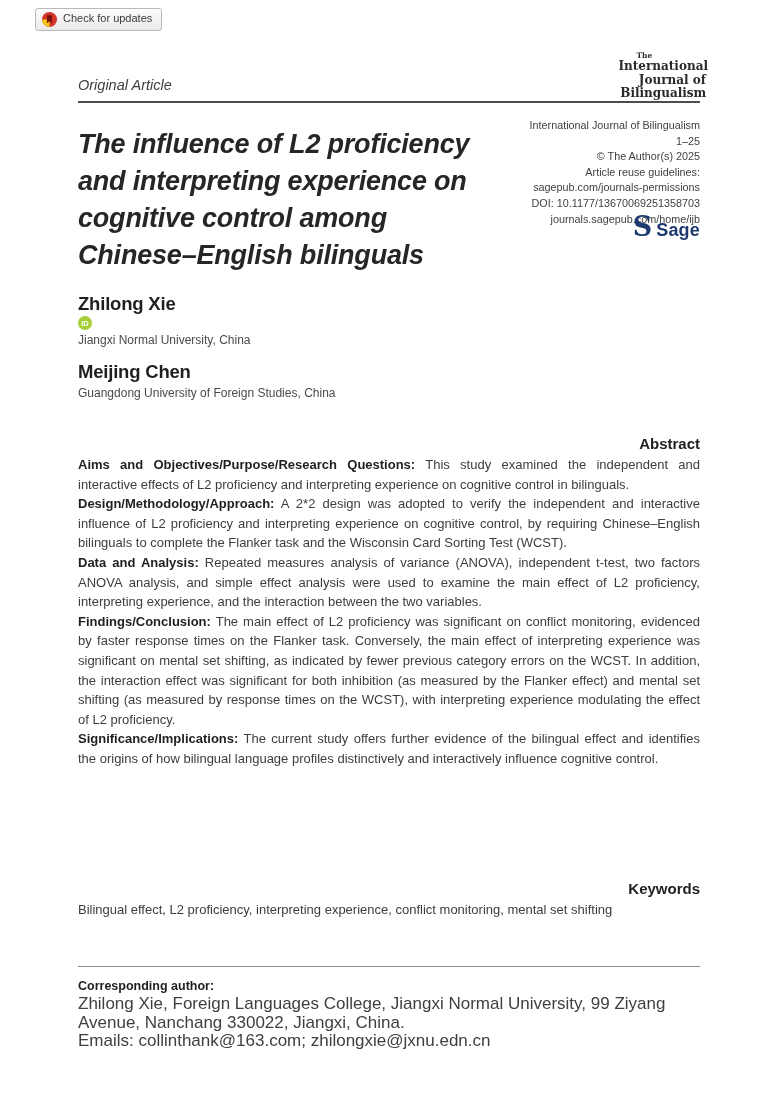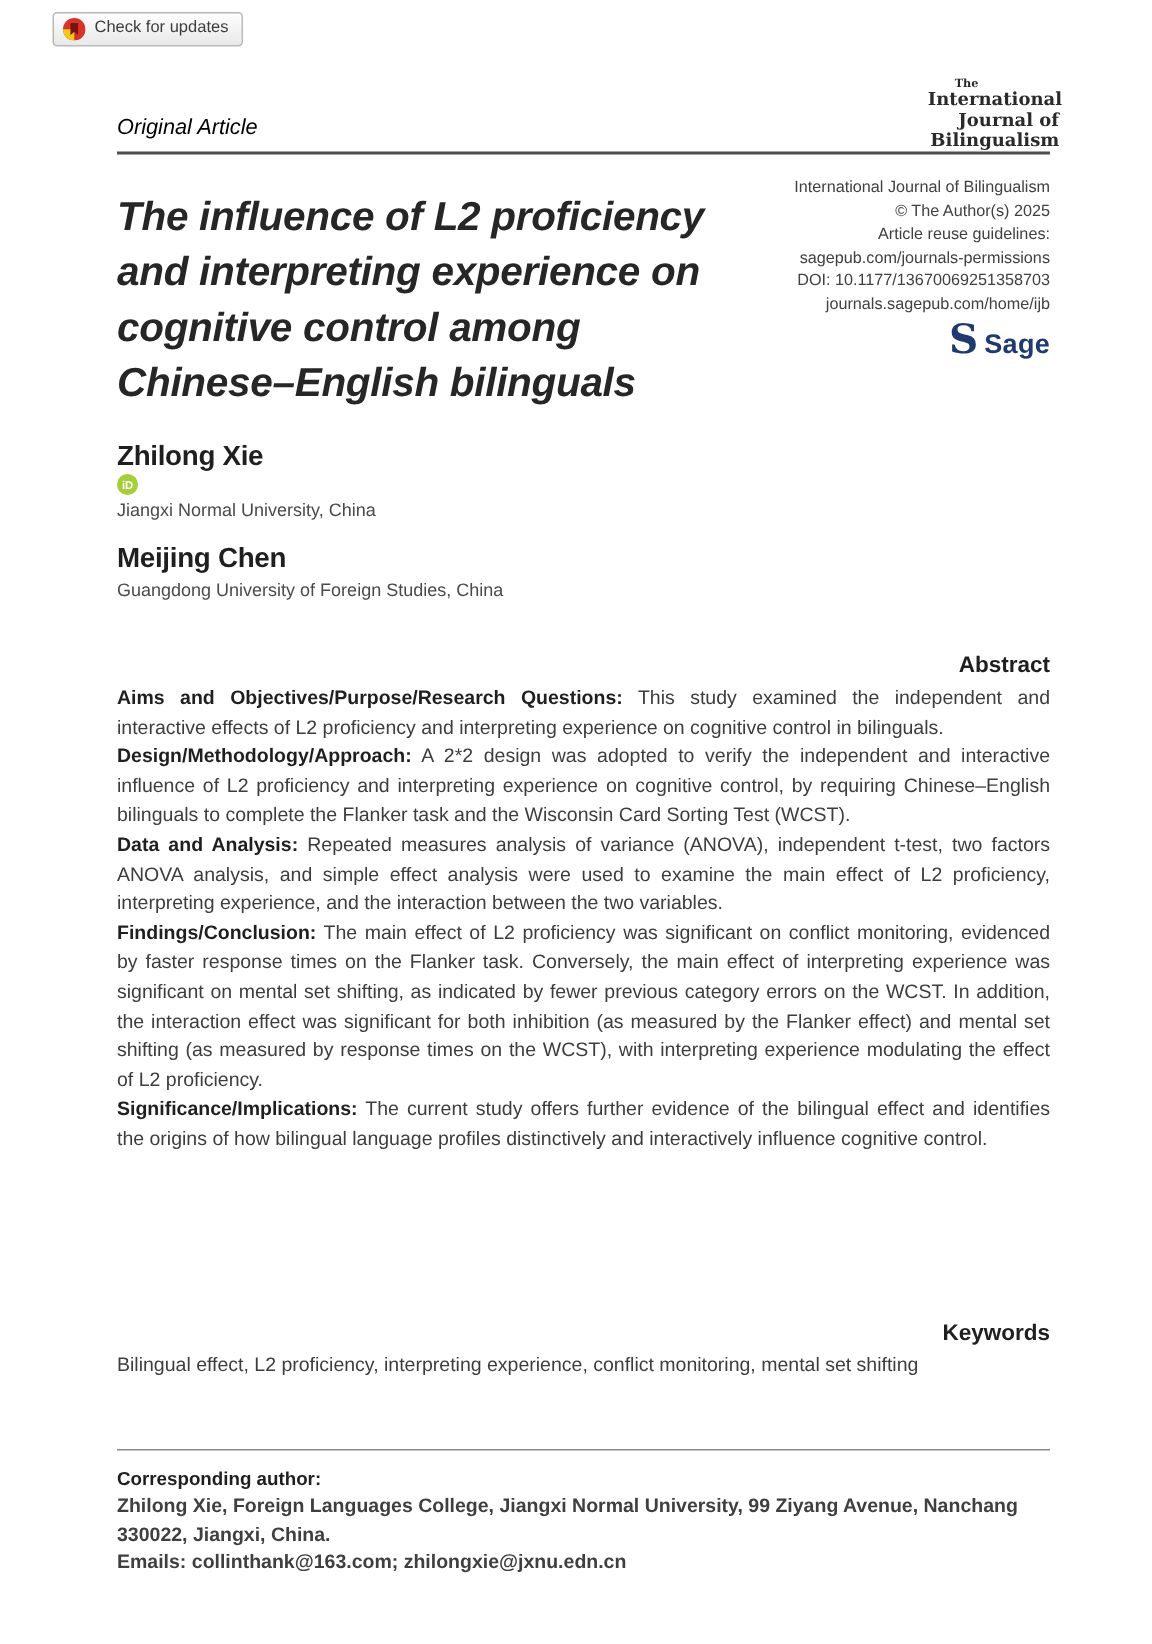--- a/index.html
+++ b/index.html
@@ -21,21 +21,21 @@
     border: 1px solid #b9b9b9; border-radius: 3px;
     padding: 3px 9px 3px 6px;
     font-size: 11px; color: #3c3c3c;
     cursor: pointer;
   }
   .badge svg { display: block; }
 
   
   .article-type {
     position: absolute; top: 77px; left: 78px;
-    font-style: italic; font-size: 14.5px; color: #000000;
+    font-style: italic; font-size: 14.5px; color: #404040;
   }
   .jlogo {
     position: absolute; top: 52px; right: 60px;
     font-family: "DejaVu Serif", serif; font-weight: bold;
     font-size: 12px; line-height: 13.5px; color: #2a2a2a;
     text-align: center; min-width: 82px;
   }
   .jlogo .jlogo-the { font-size: 7.5px; line-height: 8px; text-align: left; padding-left: 18px; }
   .jlogo .jlogo-mid { text-align: right; padding-right: 2px; font-style: normal; }
   .rule-top {
@@ -92,21 +92,21 @@
   .keywords { position: absolute; top: 880px; left: 78px; width: 622px; }
   .kw-text { font-size: 13px; line-height: 19.6px; color: #3d3d3d; }
 
   
   .rule-bottom {
     position: absolute; top: 966px; left: 78px; width: 622px;
     border-top: 1.5px solid #8a8a8a;
   }
   .corresponding { position: absolute; top: 979px; left: 78px; width: 625px; }
   .corr-heading { font-size: 12.5px; font-weight: bold; color: #1f1f1f; margin-bottom: 2px; }
-  .corr-line { font-size: 13px; line-height: 18.5px; color: #3f3f3f; font-weight: bold; }
+  .corr-line { font-size: 17px; line-height: 18.5px; color: #3f3f3f; }
 </style>
 </head>
 <body>
 
 <div class="page">
 
   <div class="badge">
     <span>
       <svg width="15" height="15" viewBox="0 0 16 16">
         <circle cx="8" cy="8" r="8" fill="#d6332a"></circle>
@@ -130,20 +130,21 @@
 
   <h1 class="title">
     <span class="tl">The influence of L2 proficiency</span>
     <span class="tl">and interpreting experience on</span>
     <span class="tl">cognitive control among</span>
     <span class="tl">Chinese–English bilinguals</span>
   </h1>
 
   <div class="meta">
     <div>International Journal of Bilingualism</div>
+    <div>1–25</div>
     <div>© The Author(s) 2025</div>
     <div>Article reuse guidelines:</div>
     <div class="lnk">sagepub.com/journals-permissions</div>
     <div>DOI: 10.1177/13670069251358703</div>
     <div class="lnk">journals.sagepub.com/home/ijb</div>
   </div>
 
   <div class="sage">
     <span class="sage-s">S</span>
     <span class="sage-word">Sage</span>

